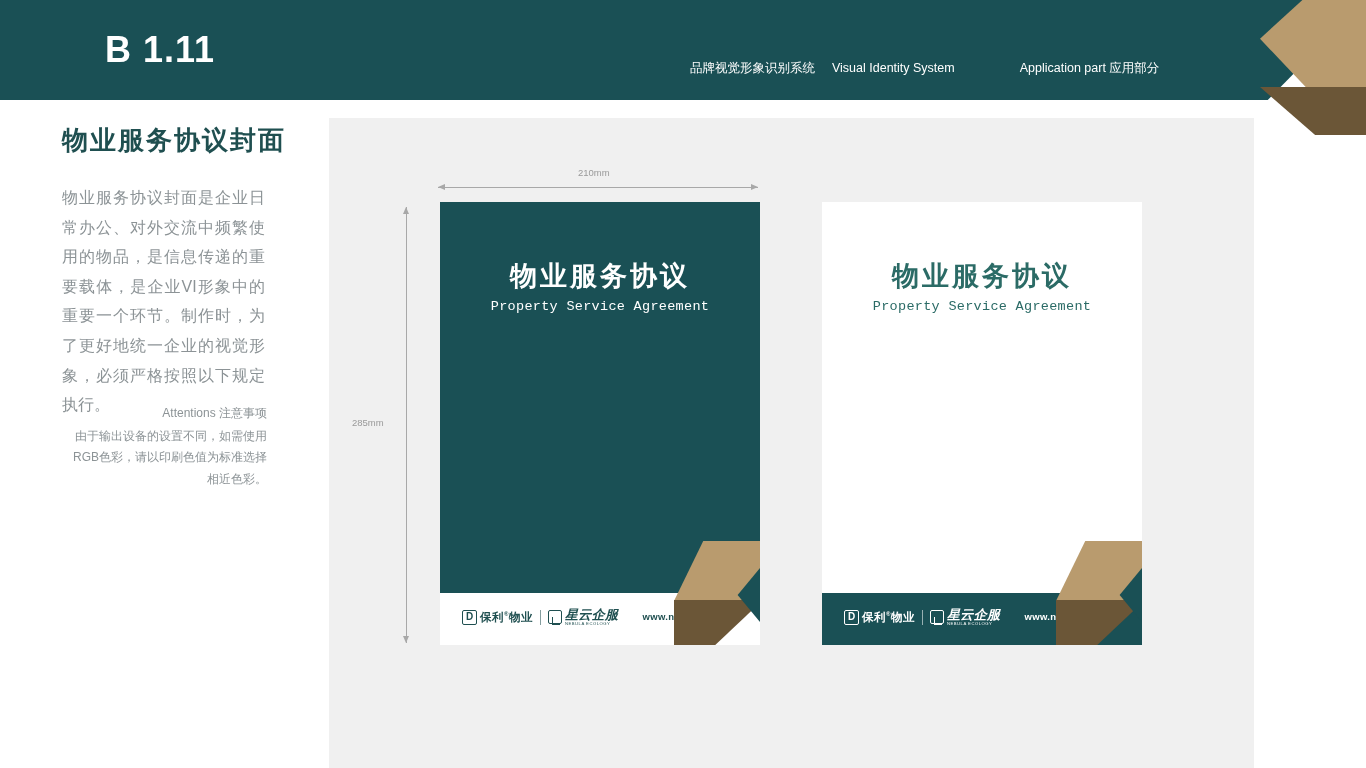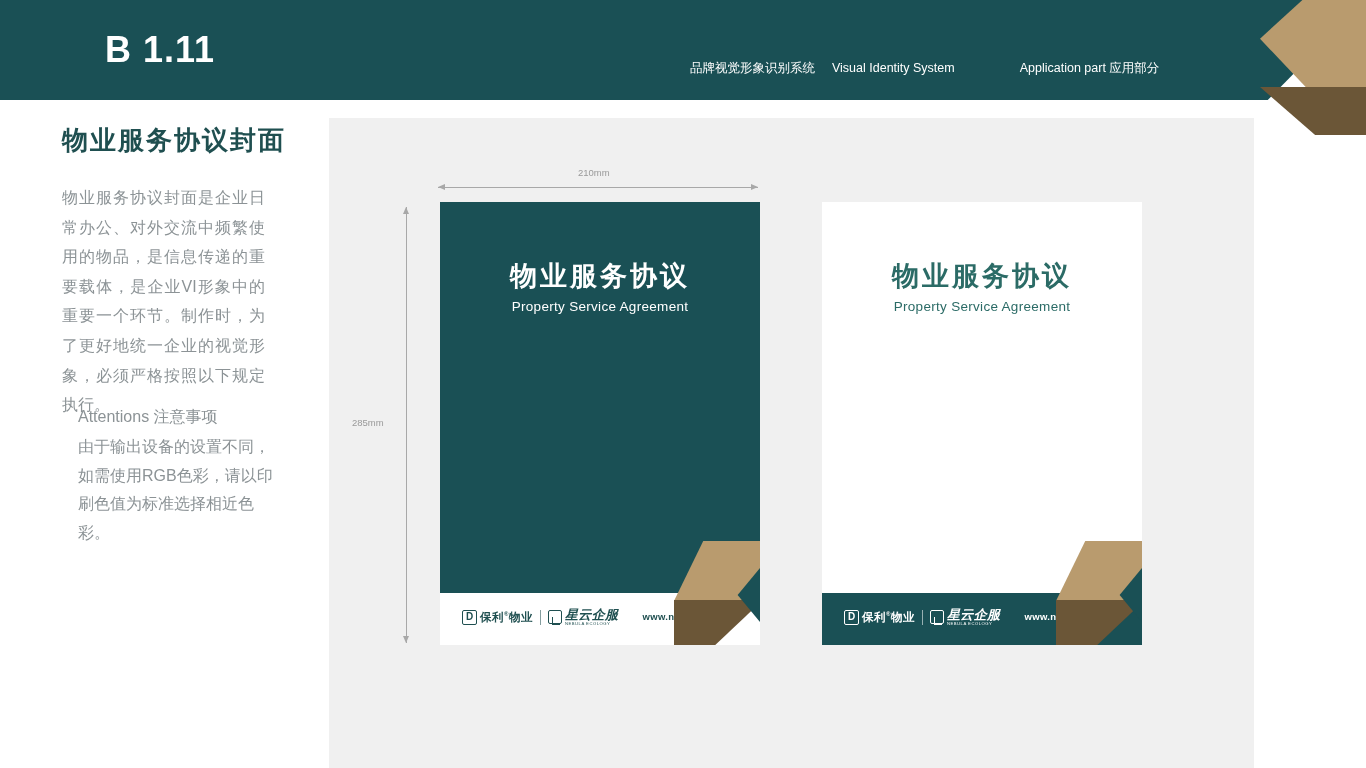--- a/index.html
+++ b/index.html
@@ -57,22 +57,22 @@
     position:absolute; left:62px; top:83px; width:203px;
     font-size:16px; line-height:1.85; color:#8c9396;
     text-align:justify;
   }
   #spec-block {
     position:absolute; left:62px; top:195px; width:215px;
     font-size:10.5px; line-height:1.78; color:#8c9396;
   }
   #spec-block .spec-head { margin-bottom:1px; }
   #attentions-block {
-    position:absolute; left:78px; top:303px; width:205px;
-    font-size:16px; line-height:1.8; color:#8c9396;
+    position:absolute; left:62px; top:303px; width:205px;
+    font-size:12px; line-height:1.8; color:#8c9396;text-align:right;
   }
   #attentions-block .att-head { margin-bottom:1px; }
 
   
   #stage {
     position:absolute; left:329px; top:118px; width:925px; height:650px;
     background:#f0f0f0;
   }
 
   
@@ -102,21 +102,21 @@
 
   
   .cover {
     position:absolute; top:202px; width:320px; height:443px; overflow:hidden;
   }
   #cover-dark  { left:440px; background:#1a5055; }
   #cover-light { left:822px; background:#ffffff; }
 
   .cover-title-zone { position:absolute; left:0; top:58px; width:100%; text-align:center; }
   .cover-title-cn { font-size:27px; font-weight:700; letter-spacing:3px; line-height:1.25; }
-  .cover-title-en { font-size:13.5px; letter-spacing:0.3px; margin-top:5px; }
+  .cover-title-en { font-size:13.5px; letter-spacing:0.3px; margin-top:5px;font-family:Liberation Mono, monospace; }
   #cover-dark .cover-title-cn, #cover-dark .cover-title-en { color:#ffffff; }
   #cover-light .cover-title-cn, #cover-light .cover-title-en { color:#2b6b66; }
 
   
   .cover-footer { position:absolute; left:0; bottom:0; width:100%; height:52px; }
   #cover-dark .cover-footer  { background:#ffffff; }
   #cover-light .cover-footer { background:#1a5055; }
 
   .logo-lockup { position:absolute; left:22px; top:14px; display:flex; align-items:center; height:20px; }
   .logo-mark {

